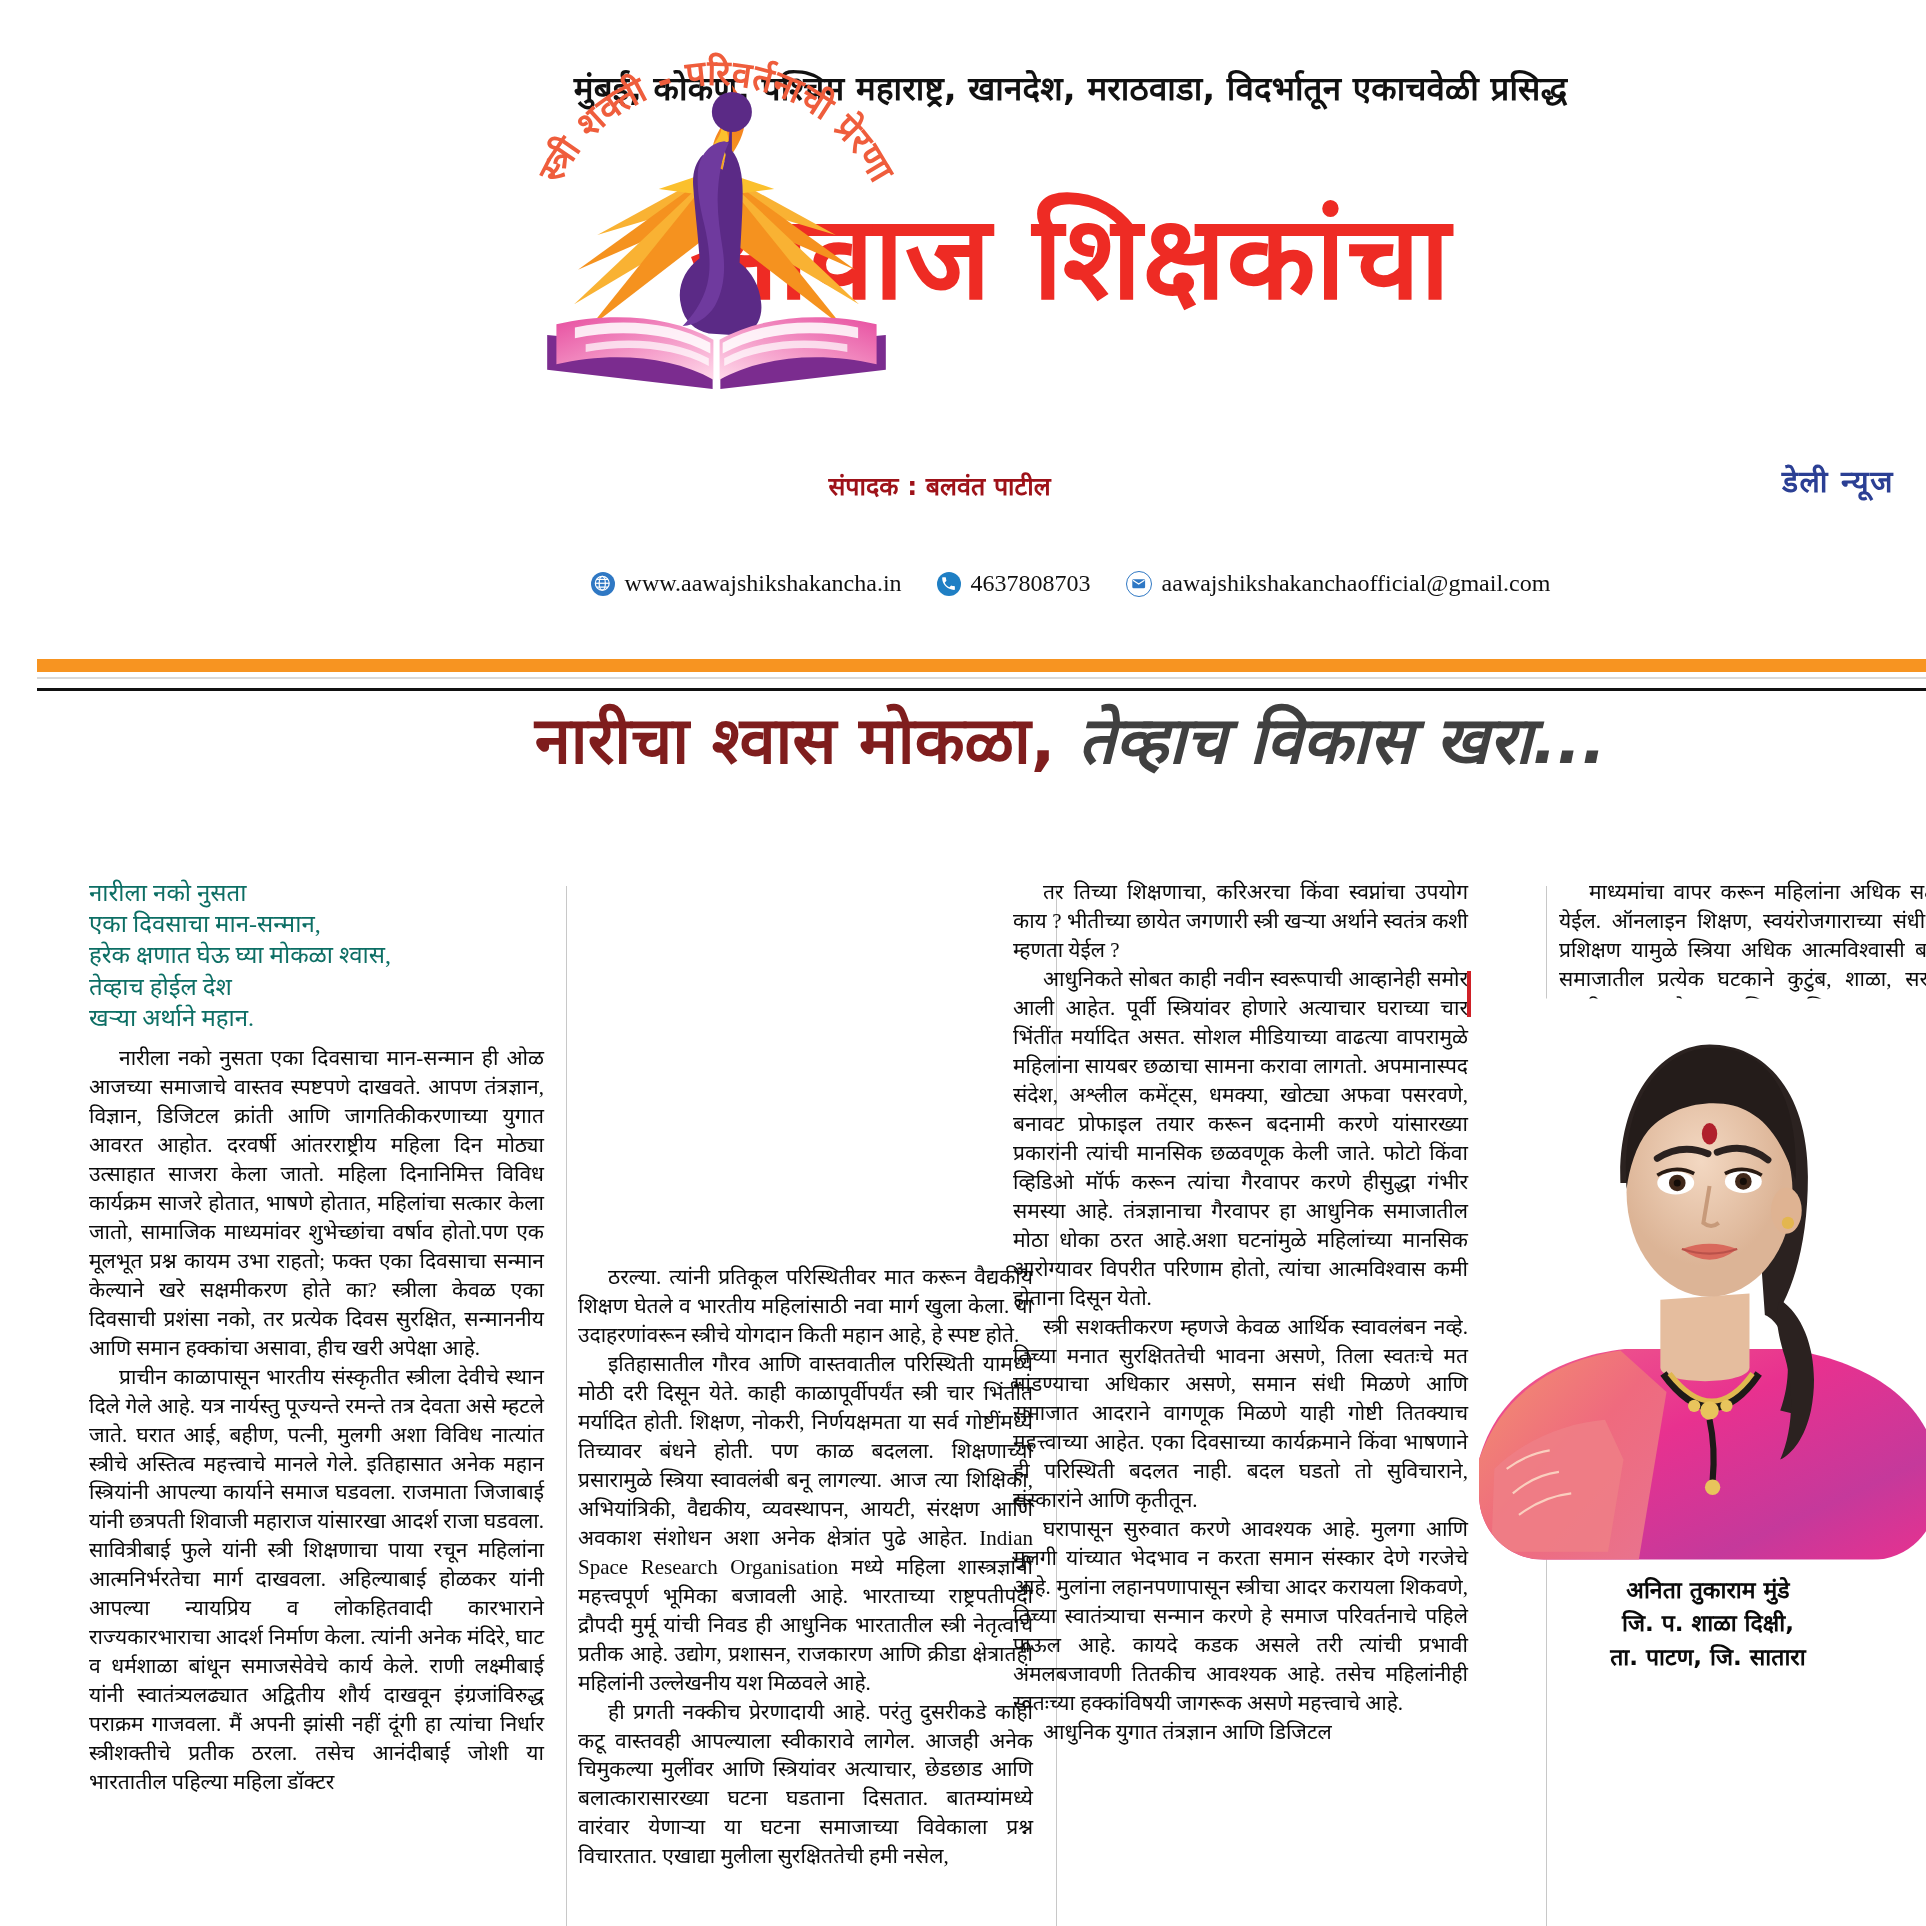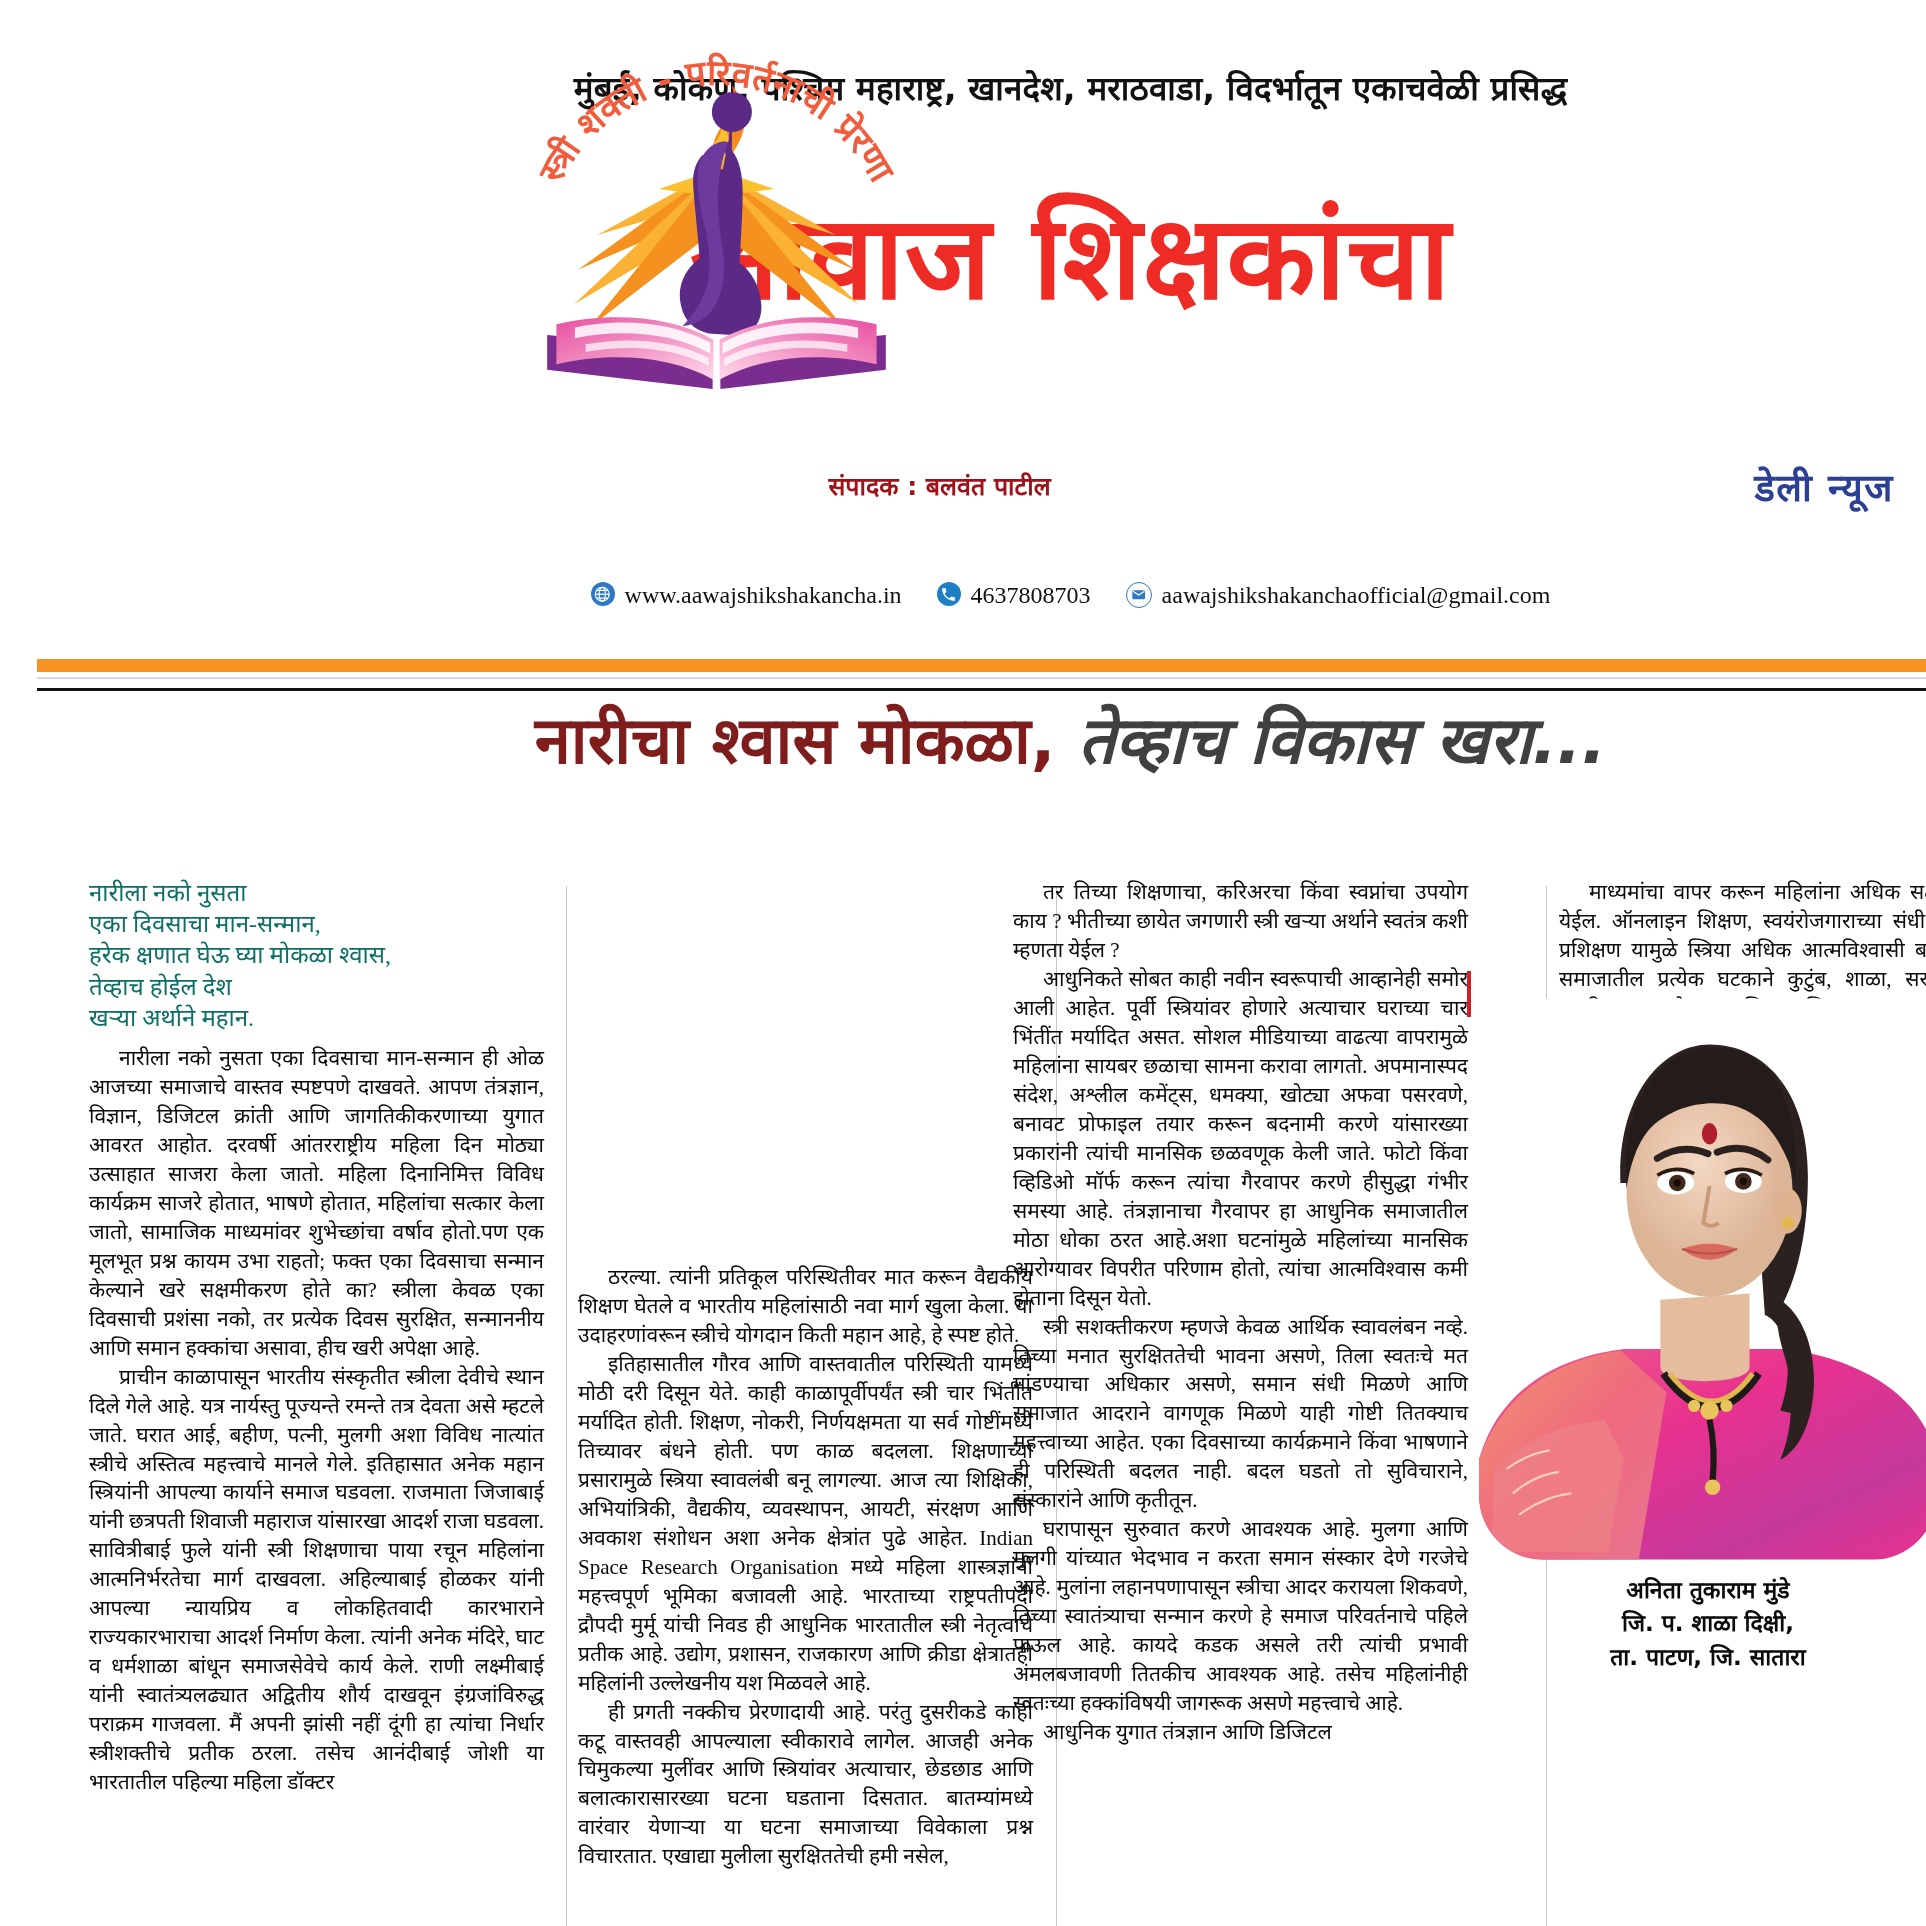--- a/index.html
+++ b/index.html
@@ -49,37 +49,37 @@
     font-family:"DejaVu Sans","Liberation Sans",sans-serif;
     font-weight:700;
     font-size:25px;
     color:#9e1219;
     transform:translateX(-131px);
   }
   .daily-news{
     position:absolute;right:247px;top:-7.7px;
     font-family:"DejaVu Sans","Liberation Sans",sans-serif;
     font-weight:700;
-    font-size:38px;
+    font-size:30px;
     color:#2b3f94;
     letter-spacing:1.5px;
   }
 
   
   .contact-row{
     position:absolute;left:0;right:0;top:570px;
     display:flex;
     justify-content:center;
     align-items:center;
     gap:35px;
     font-family:"Liberation Serif","DejaVu Serif",serif;
     font-size:24px;
     color:#111;
   }
-  .contact-item{display:flex;gap:10px;white-space:nowrap;margin-top:12px;}
+  .contact-item{display:flex;align-items:center;gap:10px;white-space:nowrap;}
   .cicon{
     width:24px;height:24px;border-radius:50%;
     display:inline-flex;align-items:center;justify-content:center;
     flex:0 0 auto;
   }
   .cicon svg{display:block;}
 
   
   .rule-orange{
     position:absolute;left:37px;right:37px;top:659px;

